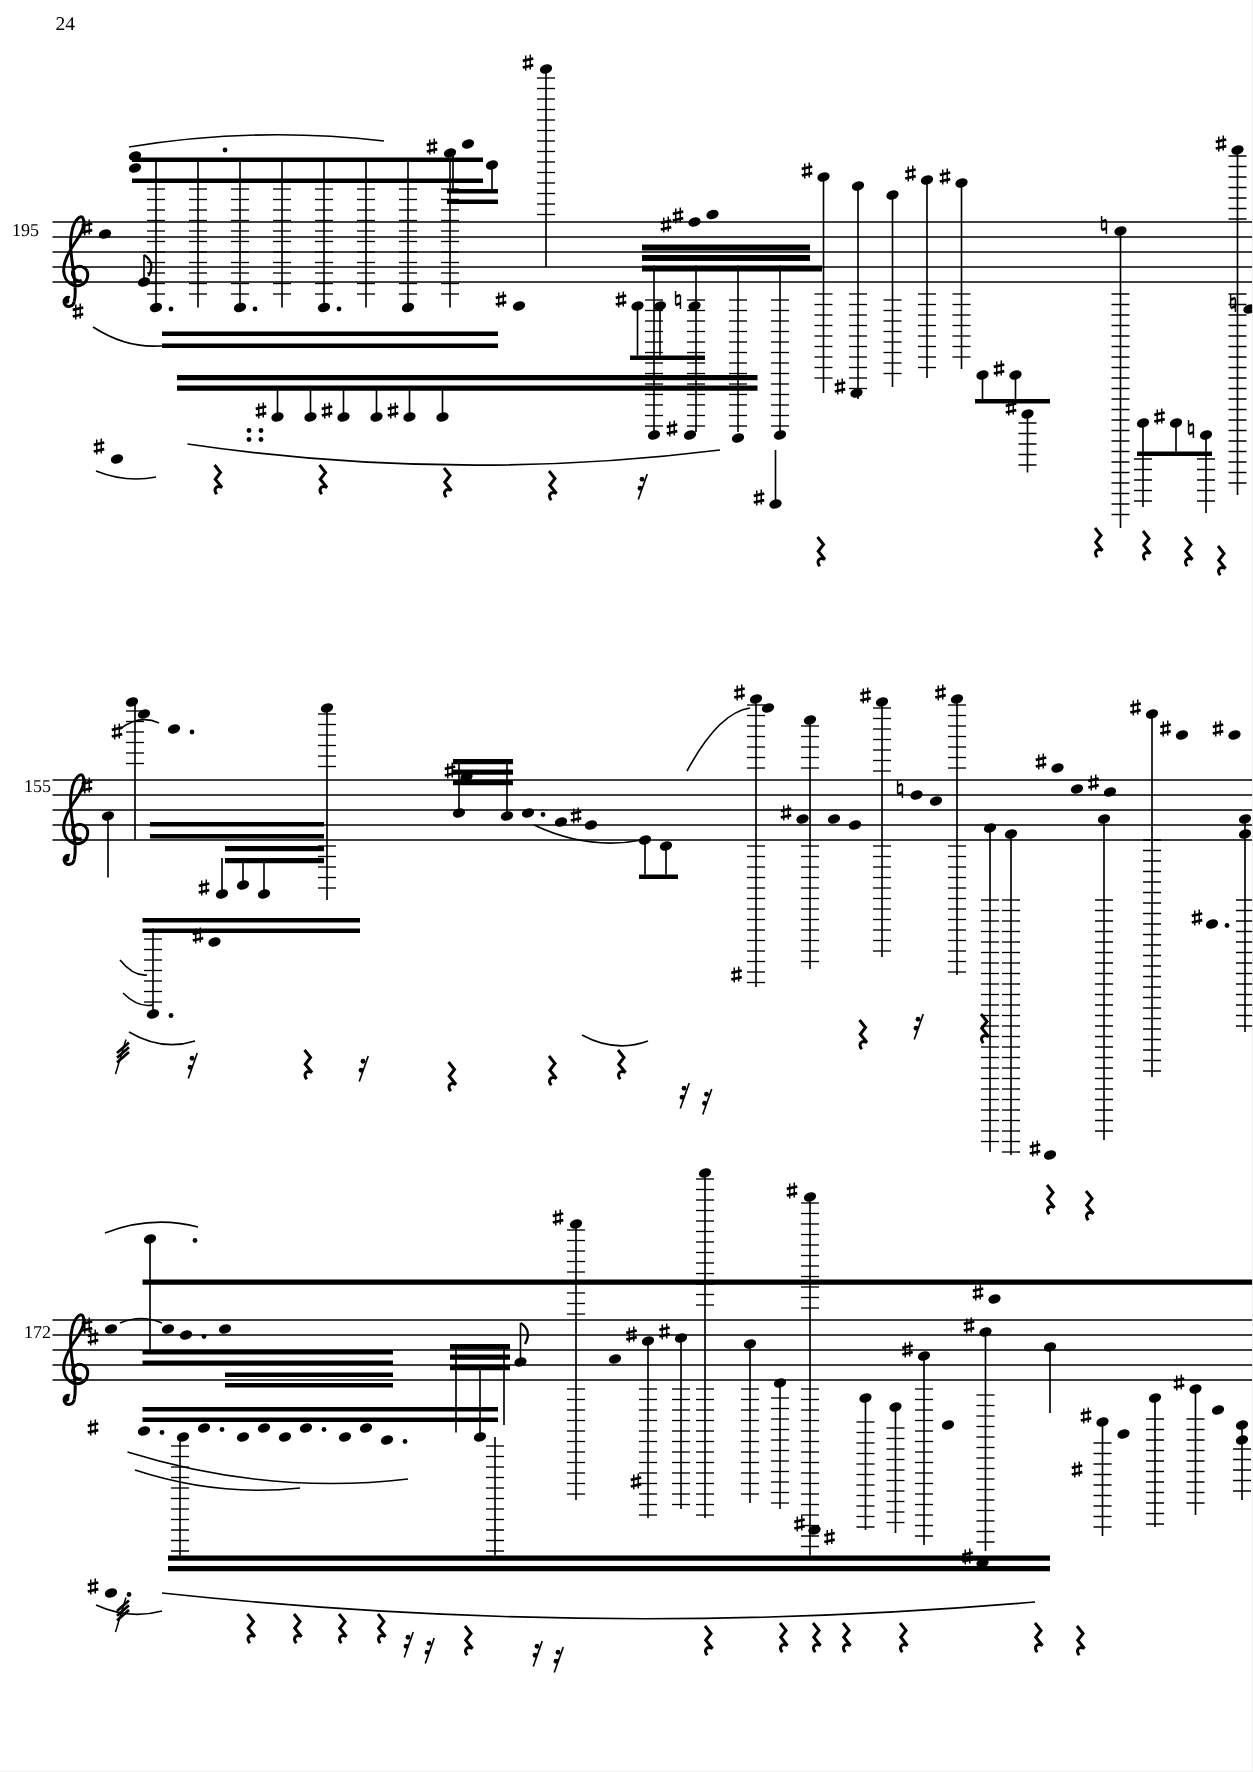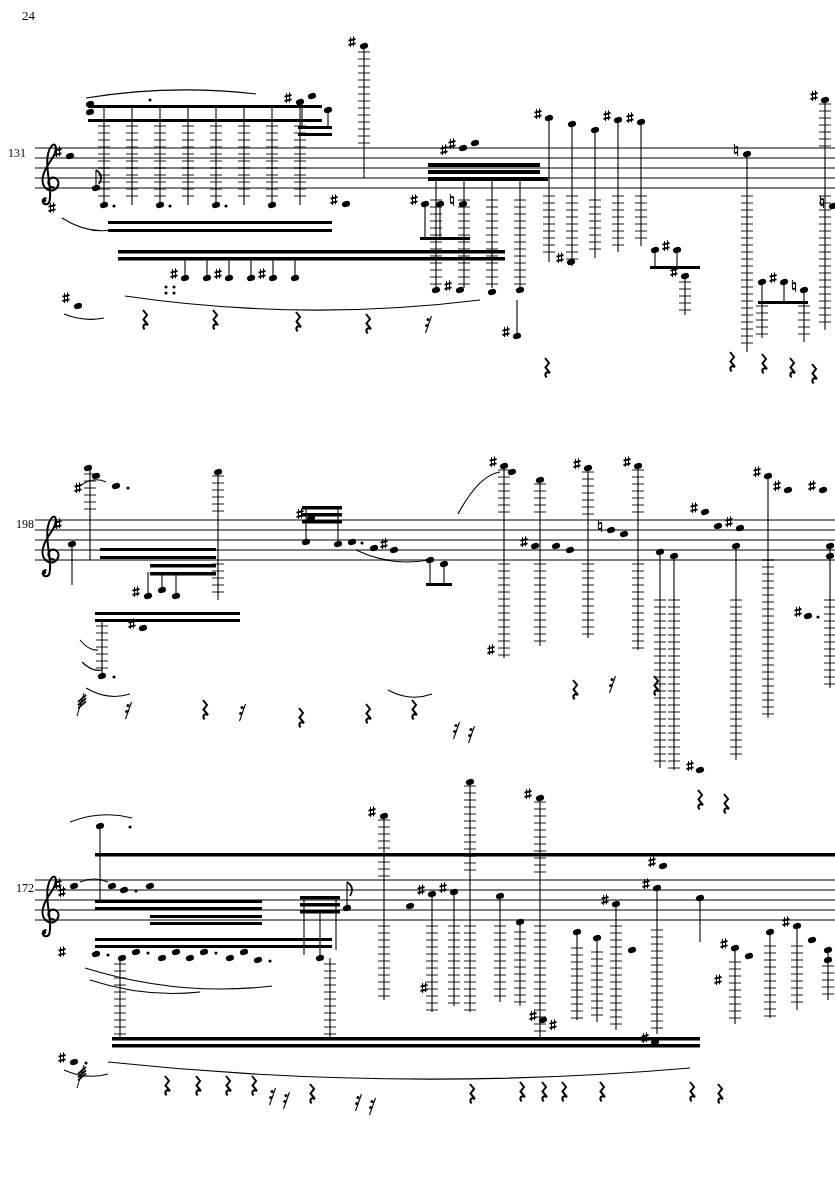--- a/index.html
+++ b/index.html
@@ -5,39 +5,39 @@
   html,body{margin:0;padding:0;background:#e8e8e8;}
   .page{
     position:relative;
     width:835px;height:1181px;
     background:#ffffff;
     font-family:"Liberation Serif", serif;
     color:#000;
     overflow:hidden;
   }
   .page-number{
-    position:absolute;left:22px;top:8px;
+    position:absolute;left:37px;top:8px;
     font-size:13px;
   }
   .measure-number{
     position:absolute;
     font-size:12px;
   }
   .m106{left:8px;top:146px;}
   .m107{left:16px;top:517px;}
   .m108{left:16px;top:881px;}
   #score{position:absolute;left:0;top:0;}
 </style>
 </head>
 <body>
 
 <div class="page">
   <div class="page-number">24</div>
-  <div class="measure-number m106">131</div>
-  <div class="measure-number m107">198</div>
+  <div class="measure-number m106">195</div>
+  <div class="measure-number m107">155</div>
   <div class="measure-number m108">172</div>
   <svg id="score" width="835" height="1181" viewBox="0 0 835 1181">
       <g>
         <line x1="35" y1="148" x2="835" y2="148" stroke="#000" stroke-width="1"></line>
         <line x1="35" y1="158" x2="835" y2="158" stroke="#000" stroke-width="1"></line>
         <line x1="35" y1="168" x2="835" y2="168" stroke="#000" stroke-width="1"></line>
         <line x1="35" y1="178" x2="835" y2="178" stroke="#000" stroke-width="1"></line>
         <line x1="35" y1="188" x2="835" y2="188" stroke="#000" stroke-width="1"></line>
         <g transform="translate(38,140)">
           <path d="M11.5 61 C13 55 12 48 11 41 C9.5 30 8 22 10 14 C11.5 7 16 2 17.5 6 C19 10 16 16 12.5 21 C7 29 4 35 4.5 41 C5 48 11 52 16 50 C21 48 22 41 18 38.5 C14 36 9.5 39 10.5 43.5 C11.2 46.5 14 48 16.5 47" fill="none" stroke="#000" stroke-width="2"></path>

